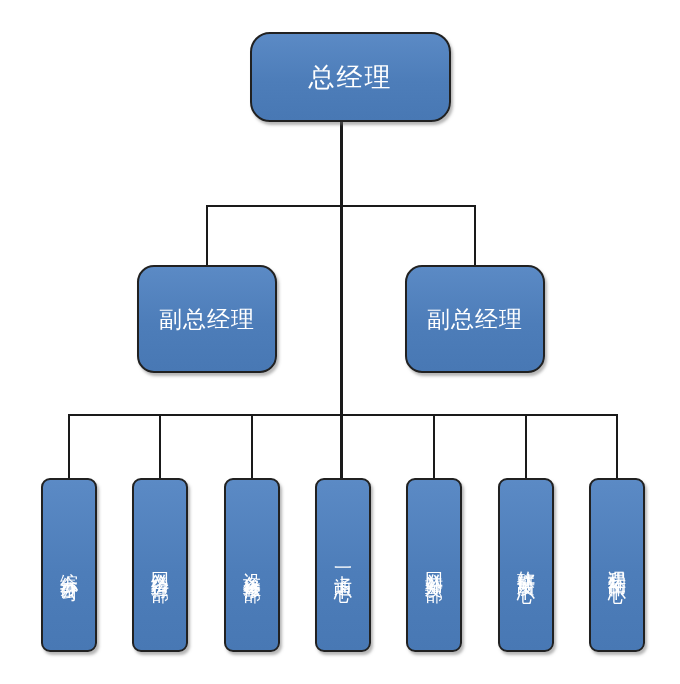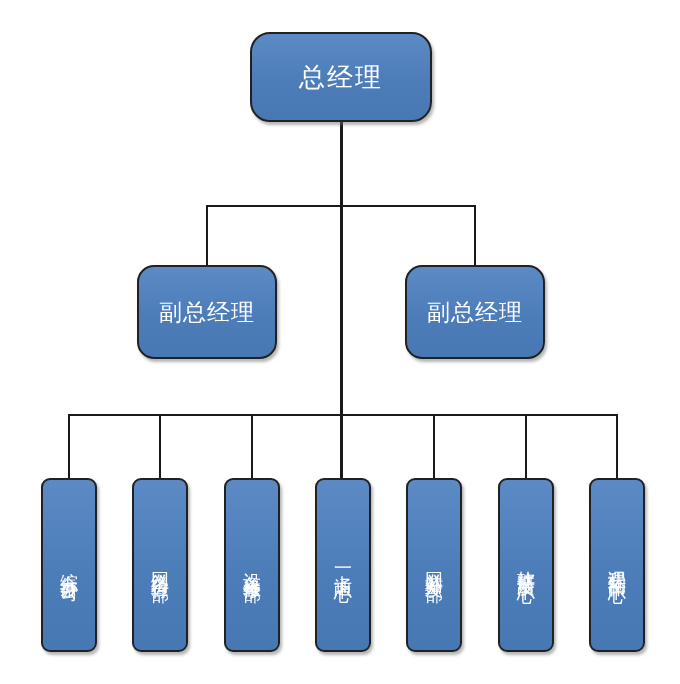--- a/index.html
+++ b/index.html
@@ -22,22 +22,22 @@
   .drop-d7{left:616px;top:414px;width:2px;height:66px;}
   
   .node{
     position:absolute;box-sizing:border-box;
     background:linear-gradient(180deg,#5b8ac5 0%,#4d7db9 55%,#4878b4 100%);
     border:2px solid #212121;color:#ffffff;
     display:flex;align-items:center;justify-content:center;
     box-shadow:2px 3px 3px rgba(110,110,110,0.5);
     text-align:center;
   }
-  .node-top{left:250px;top:32px;width:182px;height:90px;border-radius:20px;font-size:26px;letter-spacing:2px;}
-  .node-l2{top:265px;width:140px;height:94px;border-radius:17px;font-size:23px;letter-spacing:1px;}
+  .node-top{left:250px;top:32px;width:201px;height:90px;border-radius:20px;font-size:26px;letter-spacing:2px;}
+  .node-l2{top:265px;width:140px;height:108px;border-radius:17px;font-size:23px;letter-spacing:1px;}
   .l2a{left:137px;} .l2b{left:405px;}
   .node-dept{top:478px;width:56px;height:174px;border-radius:9px;font-size:18px;}
   .node-dept .vtext{
     writing-mode:vertical-rl;text-orientation:upright;
     letter-spacing:3px;line-height:1;
   }
   .d1{left:41px;} .d2{left:132px;} .d3{left:224px;} .d4{left:315px;}
   .d5{left:406px;} .d6{left:498px;} .d7{left:589px;}
 </style>
 </head>

